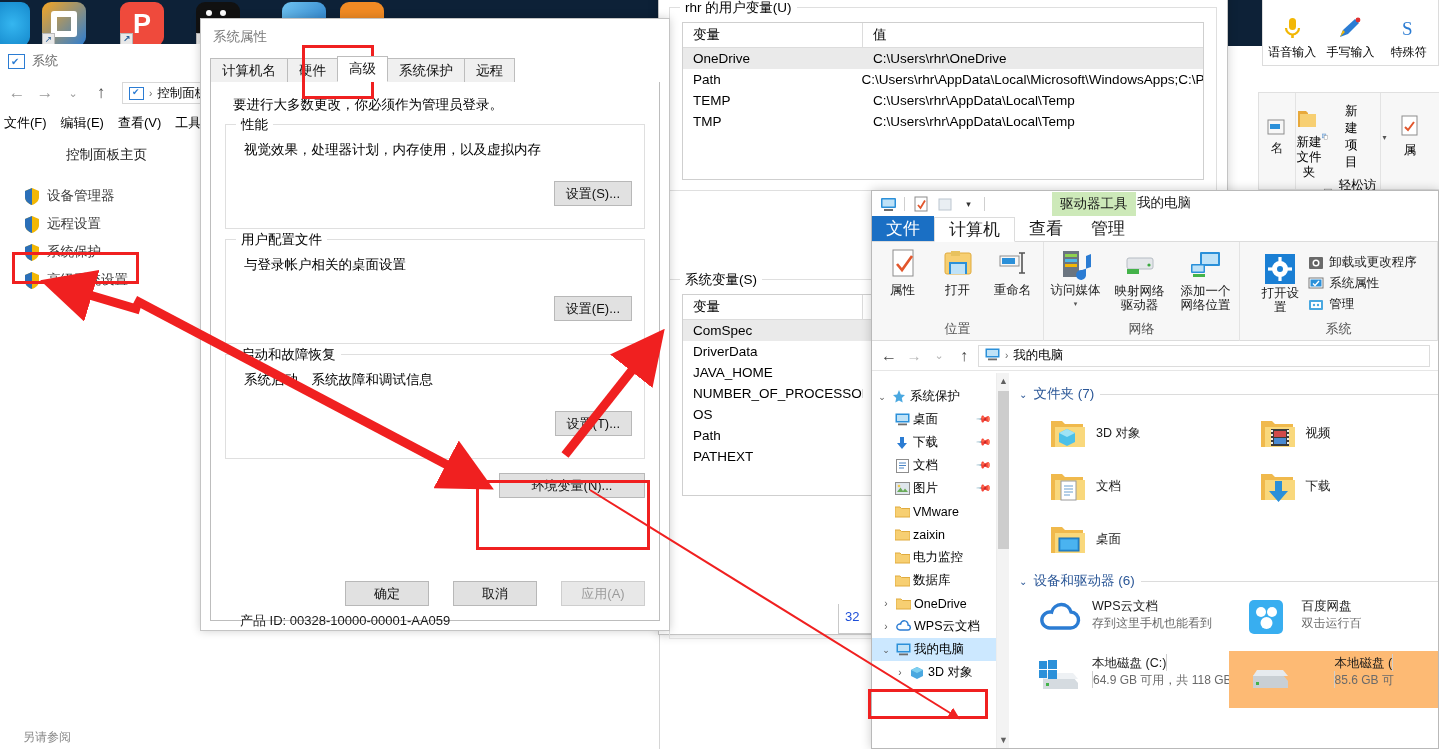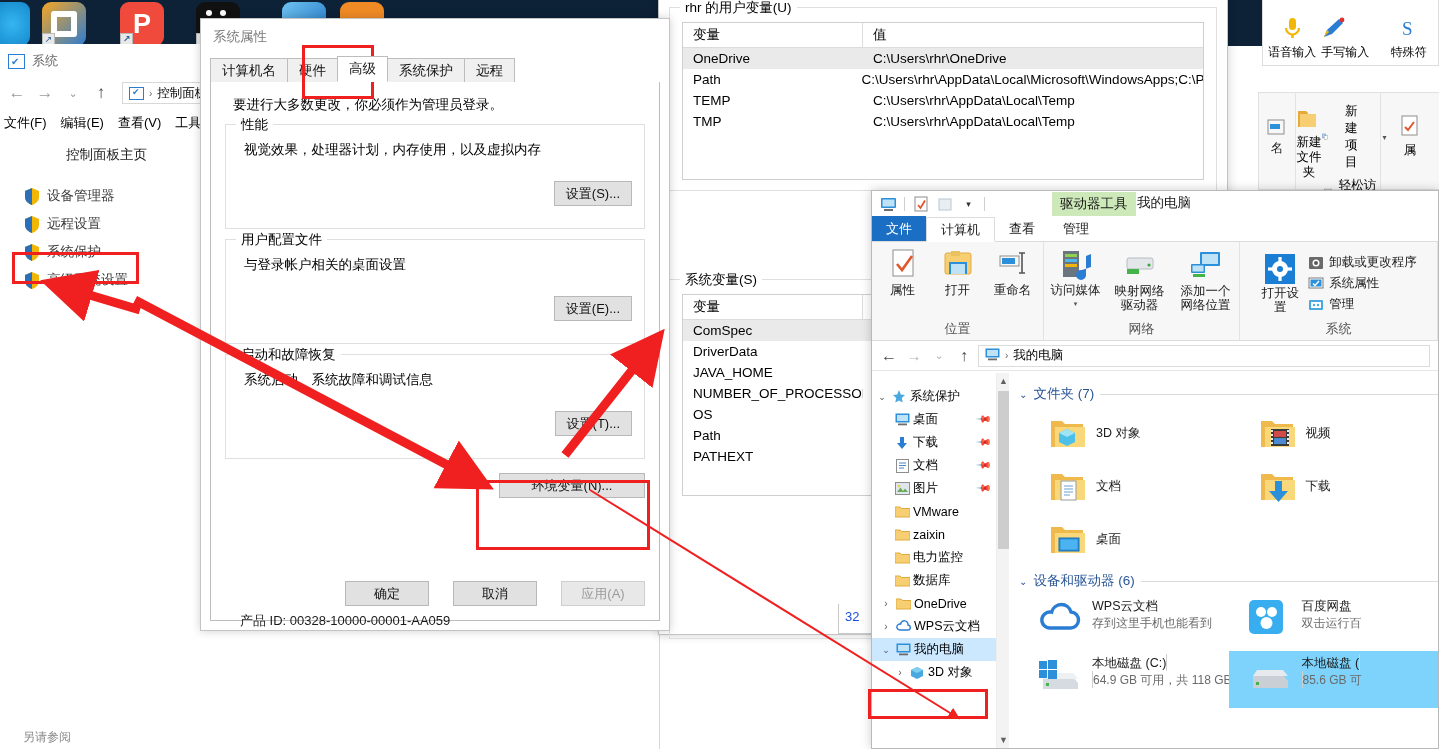--- a/index.html
+++ b/index.html
@@ -67,21 +67,21 @@
   
   #explorer{position:absolute;left:871px;top:190px;width:568px;height:559px;background:#fff;
             border:1px solid #b9b9b9;box-shadow:0 0 10px rgba(0,0,0,.2);}
   #ex-qat{height:26px;display:flex;align-items:center;padding-left:8px;gap:7px;background:#fff;}
   .qat-ico{width:17px;height:17px;display:flex;align-items:center;justify-content:center;}
   .qat-sep{width:1px;height:14px;background:#cfcfcf;}
   #ex-ctxtab{position:absolute;left:180px;top:1px;height:24px;background:#cde9b9;color:#1a1a1a;
              font-size:13.5px;display:flex;align-items:center;padding:0 8px;}
   #ex-wintitle{position:absolute;left:265px;top:3px;font-size:13.5px;color:#1a1a1a;}
   #ex-tabs{height:25px;display:flex;align-items:flex-end;background:#fff;border-bottom:1px solid #dcdcdc;}
-  .ex-tab{height:25px;padding:0 14px;display:flex;align-items:center;font-size:13px;color:#1a1a1a;}
+  .ex-tab{height:25px;padding:0 14px;display:flex;align-items:center;font-size:17px;color:#1a1a1a;}
   .ex-tab.file{background:#1a6fc4;color:#fff;font-weight:normal;}
   .ex-tab.sel{background:#fff;border:1px solid #dcdcdc;border-bottom:1px solid #fff;position:relative;top:1px;}
   #ex-ribbon{position:relative;height:99px;background:#f7f7f7;border-bottom:1px solid #dcdcdc;display:flex;}
   .rib-group{position:relative;height:99px;display:flex;flex-direction:column;align-items:center;
              border-right:1px solid #e3e3e3;padding:0 6px;}
   .rib-items{flex:1;display:flex;align-items:flex-start;padding-top:6px;gap:1px;}
   .rib-cap{font-size:13px;color:#555;padding-bottom:3px;}
   .rib-btn{width:54px;display:flex;flex-direction:column;align-items:center;gap:2px;font-size:12.5px;color:#1a1a1a;text-align:center;line-height:13px;}
   .rib-btn .gl{height:34px;display:flex;align-items:flex-end;}
   .rib-small{display:flex;align-items:center;gap:5px;font-size:12.5px;height:21px;color:#1a1a1a;}
@@ -101,21 +101,21 @@
   .sc-arrow{position:absolute;left:0;width:13px;height:16px;display:flex;align-items:center;justify-content:center;font-size:9px;color:#606060;}
   #ex-content{flex:1;position:relative;padding:12px 0 0 10px;overflow:hidden;background:#fff;}
   .grp-hdr{display:flex;align-items:center;gap:6px;color:#2b5797;font-size:13.5px;margin-bottom:4px;}
   .grp-hdr .line{flex:1;height:1px;background:#dcdcdc;}
   .grp-hdr .chev{font-size:10px;}
   .tiles{display:flex;flex-wrap:wrap;}
   .tile{width:50%;height:53px;display:flex;align-items:center;gap:9px;padding-left:28px;}
   .tile .ti{width:40px;height:40px;flex:none;position:relative;}
   .tile .tl{font-size:12.5px;color:#1a1a1a;}
   .drv{width:50%;height:57px;display:flex;align-items:flex-start;gap:9px;padding:4px 12px 0 18px;}
-  .drv.sel{background:#7dd3fc;}
+  .drv.sel{background:#fdba74;text-align:center;}
   .drv .di{width:46px;height:42px;flex:none;position:relative;}
   .drv .dtxt{flex:1;min-width:0;}
   .drv .dname{font-size:12.5px;color:#1a1a1a;white-space:nowrap;}
   .drv .dsub{font-size:12px;color:#6a6a6a;white-space:nowrap;}
   .bar{height:11px;background:#e2e2e2;border:1px solid #cfcfcf;margin:4px 0 2px 0;position:relative;}
   .bar > i{display:block;height:100%;background:#26a0da;}
   
   .annot{position:absolute;border:3px solid #f02020;pointer-events:none;}
   svg.arrows{position:absolute;left:0;top:0;width:1439px;height:749px;pointer-events:none;}
 </style>
@@ -277,21 +277,21 @@
 
 <div style="position:absolute;left:1262px;top:0;width:177px;height:66px;background:#fff;border:1px solid #dcdcdc;border-top:none;display:flex;align-items:flex-end;padding-bottom:4px;">
   <div style="width:59px;text-align:center;">
     <svg width="26" height="24" viewBox="0 0 26 24">
         <rect x="10" y="1" width="7" height="12" rx="3.5" fill="#f2b705"></rect>
         <path d="M7 11a6.5 6.5 0 0 0 13 0" stroke="#f2b705" stroke-width="2.2" fill="none"></path>
         <rect x="12.2" y="17" width="2.6" height="4" fill="#f2b705"></rect>
       </svg>
     <div style="font-size:12px;">语音输入</div>
   </div>
-  <div style="width:59px;">
+  <div style="width:59px;text-align:center;">
     <svg width="26" height="24" viewBox="0 0 26 24">
         <path d="M3 20 6 13 18 2l4 4L11 17z" fill="#2b7cd3"></path>
         <path d="M3 20 6 13l2 2z" fill="#f2b705"></path>
         <circle cx="21" cy="3" r="2.4" fill="#e03030"></circle>
       </svg>
     <div style="font-size:12px;">手写输入</div>
   </div>
   <div style="width:59px;text-align:center;">
     <svg width="26" height="24" viewBox="0 0 26 24">
         <text x="6" y="18" font-size="19" fill="#2b7cd3" font-family="Liberation Serif, serif">S</text>

